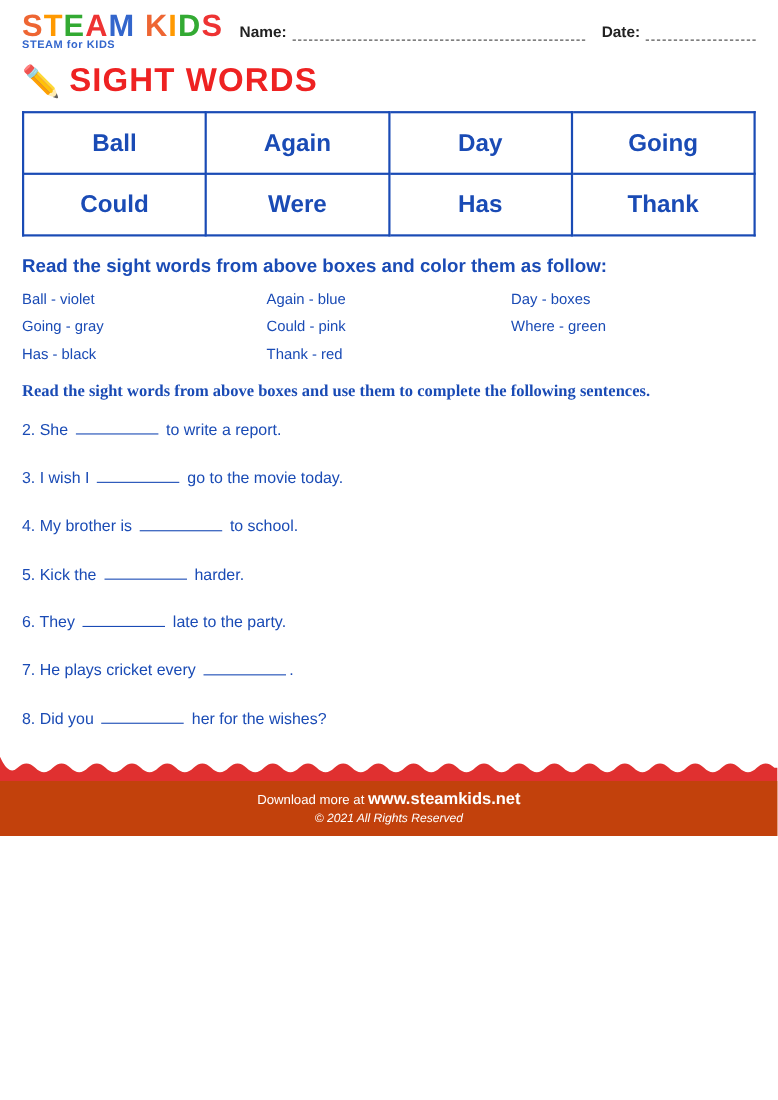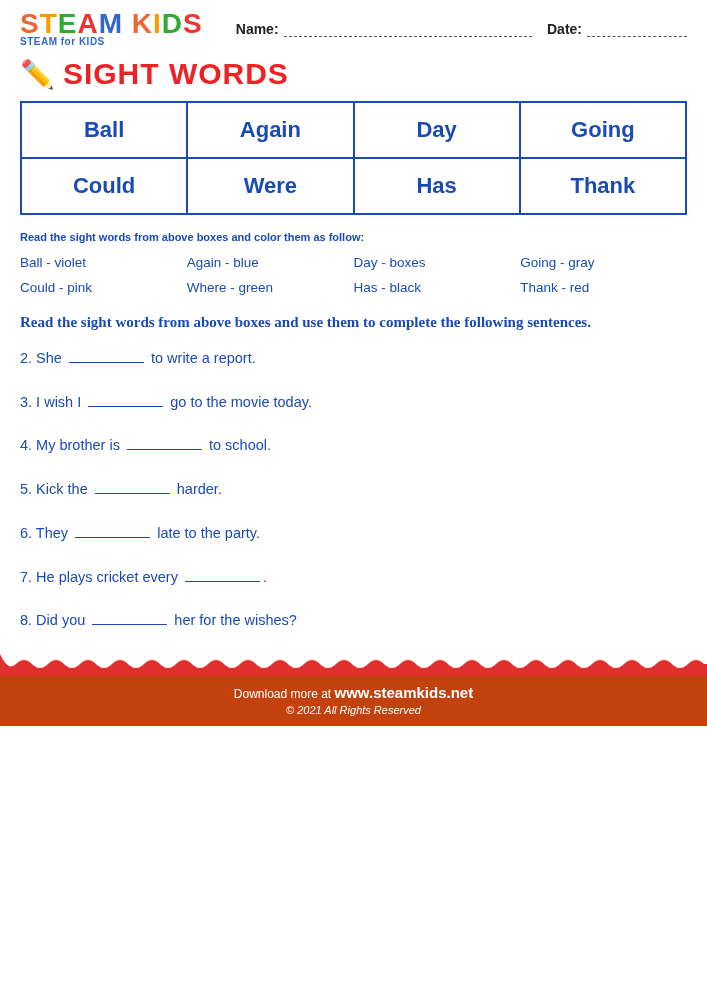--- a/index.html
+++ b/index.html
@@ -43,21 +43,21 @@
       font-size: 10px;
       color: #36c;
       font-weight: bold;
       margin-top: -2px;
       letter-spacing: 0.5px;
     }
     .name-date-area {
       display: flex;
       align-items: center;
       flex: 1;
-      margin-left: 33px;
+      margin-left: 15px;
       font-size: 14px;
       color: #222;
     }
     .name-label { font-weight: bold; margin-right: 5px; }
     .name-line { flex: 1; border-bottom: 1.5px dashed #555; margin-right: 15px; height: 16px; }
     .date-label { font-weight: bold; margin-right: 5px; }
     .date-line { width: 100px; border-bottom: 1.5px dashed #555; height: 16px; }
     .book-icon {
       width: 58px;
       height: 58px;
@@ -98,29 +98,29 @@
       font-weight: 700;
       color: #1a4bb5;
       width: 25%;
     }
 
     
     .section {
       padding: 0 20px;
     }
     .instruction-bold {
-      font-size: 11px;
+      font-size: 17px;
       font-weight: bold;
       color: #1a4bb5;
       margin-bottom: 8px;
       line-height: 1.4;
     }
     .color-grid {
       display: grid;
-      grid-template-columns: 1fr 1fr 1fr 1fr;
+      grid-template-columns: 1fr 1fr 1fr;
       gap: 6px 0;
       margin-bottom: 14px;
     }
     .color-item {
       font-size: 13.5px;
       color: #1a4bb5;
       padding: 2px 0;
     }
     .sentences-instruction {
       font-size: 15px;

